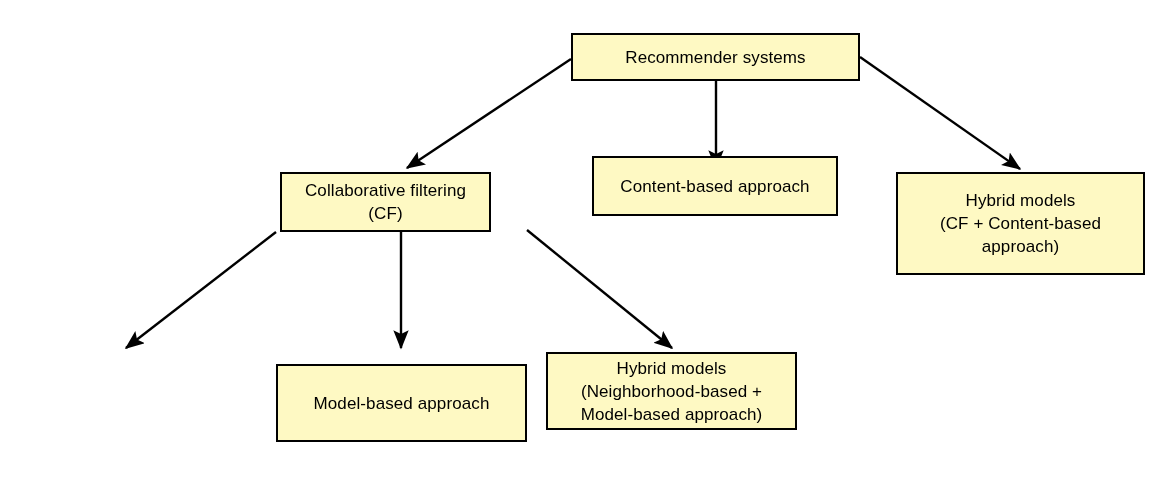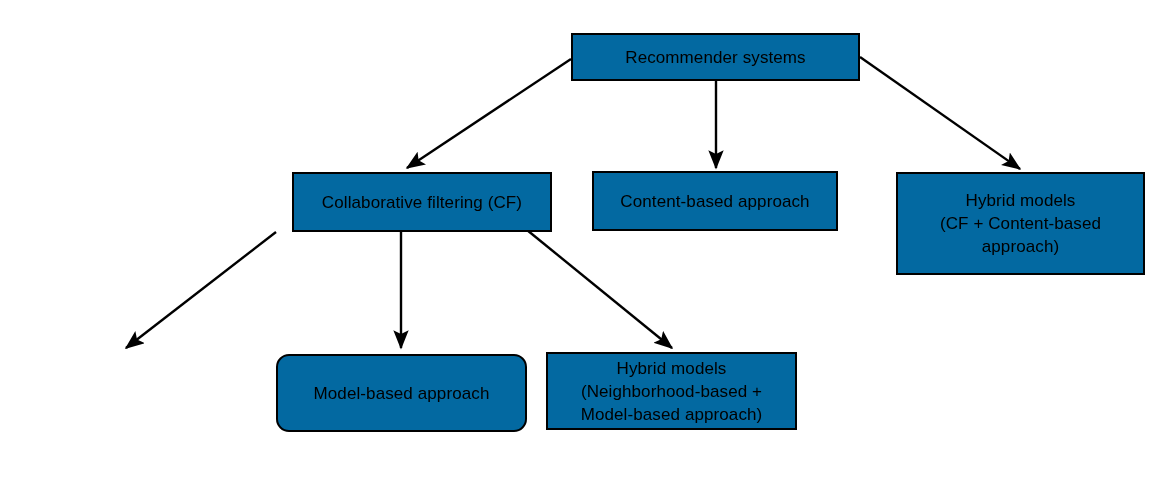--- a/index.html
+++ b/index.html
@@ -23,43 +23,43 @@
     left: 0;
     top: 0;
     width: 1154px;
     height: 494px;
     pointer-events: none;
   }
   .node {
     position: absolute;
     box-sizing: border-box;
     border: 2px solid #000000;
-    background: #0369a1;
+    background: #fef9c3;
     display: flex;
     align-items: center;
     justify-content: center;
     text-align: center;
     color: #000000;
     font-size: 17px;
     line-height: 23px;
     letter-spacing: 0.1px;
     padding: 2px 6px;
   }
   .node .label {
     display: block;
     white-space: pre-line;
   }
 
   
   #node-root          { left: 571px;  top: 33px;  width: 289px; height: 48px; }
-  #node-cf            { left: 292px;  top: 172px; width: 260px; height: 60px; }
-  #node-content       { left: 592px;  top: 171px; width: 246px; height: 60px; }
+  #node-cf            { left: 280px;  top: 172px; width: 211px; height: 60px; }
+  #node-content       { left: 592px;  top: 156px; width: 246px; height: 60px; }
   #node-hybrid-top    { left: 896px;  top: 172px; width: 249px; height: 103px; }
   #node-neighborhood  { left: 3px;    top: 352px; width: 250px; height: 78px; }
-  #node-modelbased    { left: 276px;  top: 354px; width: 251px; height: 78px; border-radius: 13px; }
+  #node-modelbased    { left: 276px;  top: 364px; width: 251px; height: 78px; }
   #node-hybrid-bottom { left: 546px;  top: 352px; width: 251px; height: 78px; }
 </style>
 </head>
 <body>
 
 <div id="canvas">
 
   <svg id="edges" viewBox="0 0 1154 494" width="1154" height="494" xmlns="http://www.w3.org/2000/svg">
     <defs>
       <marker id="arrowhead" markerWidth="9" markerHeight="9" refX="7.4" refY="3.2" orient="auto" markerUnits="strokeWidth">

